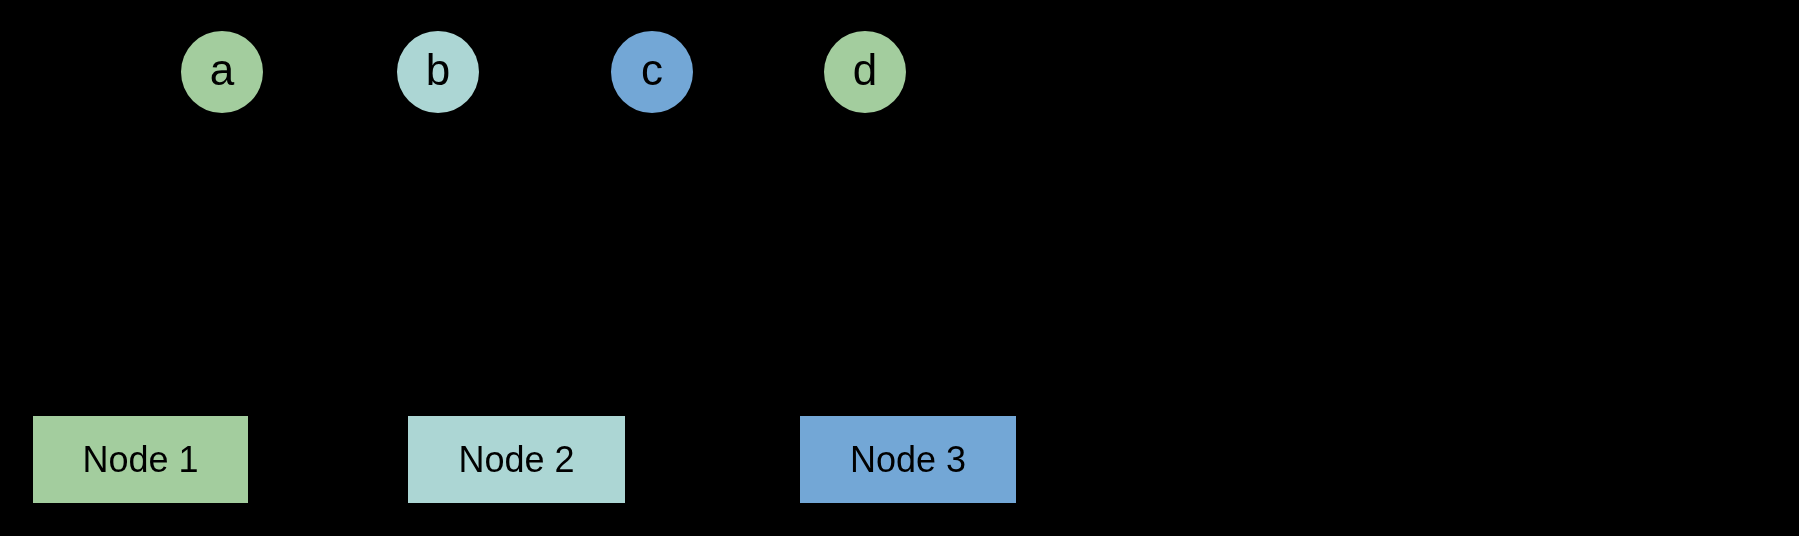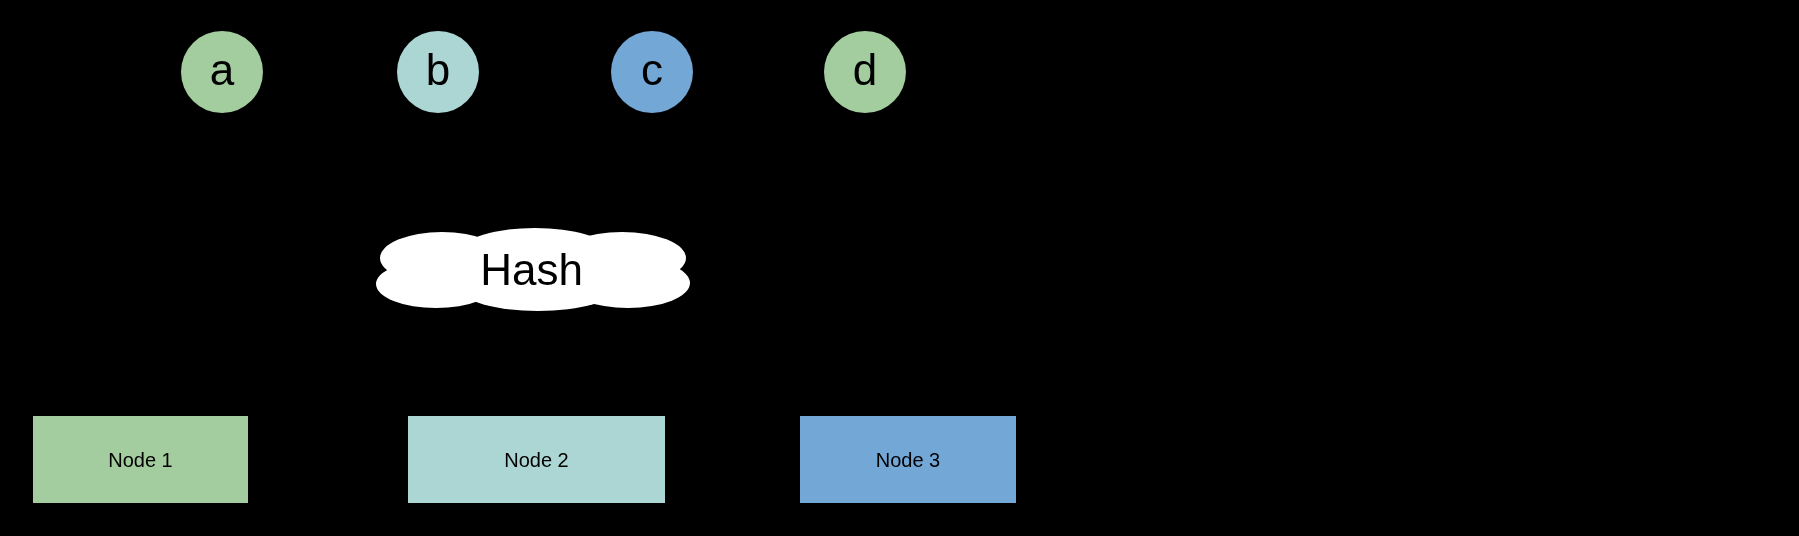--- a/index.html
+++ b/index.html
@@ -66,59 +66,46 @@
 
   .node-rect {
     position: absolute;
     top: 416px;
     height: 87px;
     display: flex;
     align-items: center;
     justify-content: center;
   }
   .node-label {
-    font-size: 20px;
+    font-size: 36px;
     line-height: 1;
     color: #000000;
   }
   #node-1 { left: 33px;  width: 215px; }
-  #node-2 { left: 408px; width: 257px; }
+  #node-2 { left: 408px; width: 217px; }
   #node-3 { left: 800px; width: 216px; }
 </style>
 </head>
 <body>
 
 <div id="canvas" style="background-color: rgb(0, 0, 0);">
 
   <div id="key-a" class="key-circle" style="background-color: rgb(163, 205, 158);">
     <span class="key-label">a</span>
   </div>
   <div id="key-b" class="key-circle" style="background-color: rgb(172, 214, 212);">
     <span class="key-label">b</span>
   </div>
   <div id="key-c" class="key-circle" style="background-color: rgb(115, 167, 214);">
     <span class="key-label">c</span>
   </div>
   <div id="key-d" class="key-circle" style="background-color: rgb(163, 205, 158);">
     <span class="key-label">d</span>
   </div>
 
-  <div class="hash-cloud">
-    <svg viewBox="0 0 323 84" aria-hidden="true">
-      <g>
-        <ellipse cx="72" cy="30" rx="62" ry="26" fill="#FFFFFF"></ellipse>
-        <ellipse cx="165" cy="22" rx="72" ry="22" fill="#FFFFFF"></ellipse>
-        <ellipse cx="252" cy="30" rx="64" ry="26" fill="#FFFFFF"></ellipse>
-        <ellipse cx="66" cy="56" rx="60" ry="24" fill="#FFFFFF"></ellipse>
-        <ellipse cx="168" cy="60" rx="78" ry="23" fill="#FFFFFF"></ellipse>
-        <ellipse cx="258" cy="55" rx="62" ry="25" fill="#FFFFFF"></ellipse>
-      </g>
-    </svg>
-    <div class="hash-label" style="color: rgb(0, 0, 0);">Hash</div>
-  </div>
 
   <div id="node-1" class="node-rect" style="background-color: rgb(163, 205, 158);">
     <span class="node-label">Node 1</span>
   </div>
   <div id="node-2" class="node-rect" style="background-color: rgb(172, 214, 212);">
     <span class="node-label">Node 2</span>
   </div>
   <div id="node-3" class="node-rect" style="background-color: rgb(115, 167, 214);">
     <span class="node-label">Node 3</span>
   </div>

